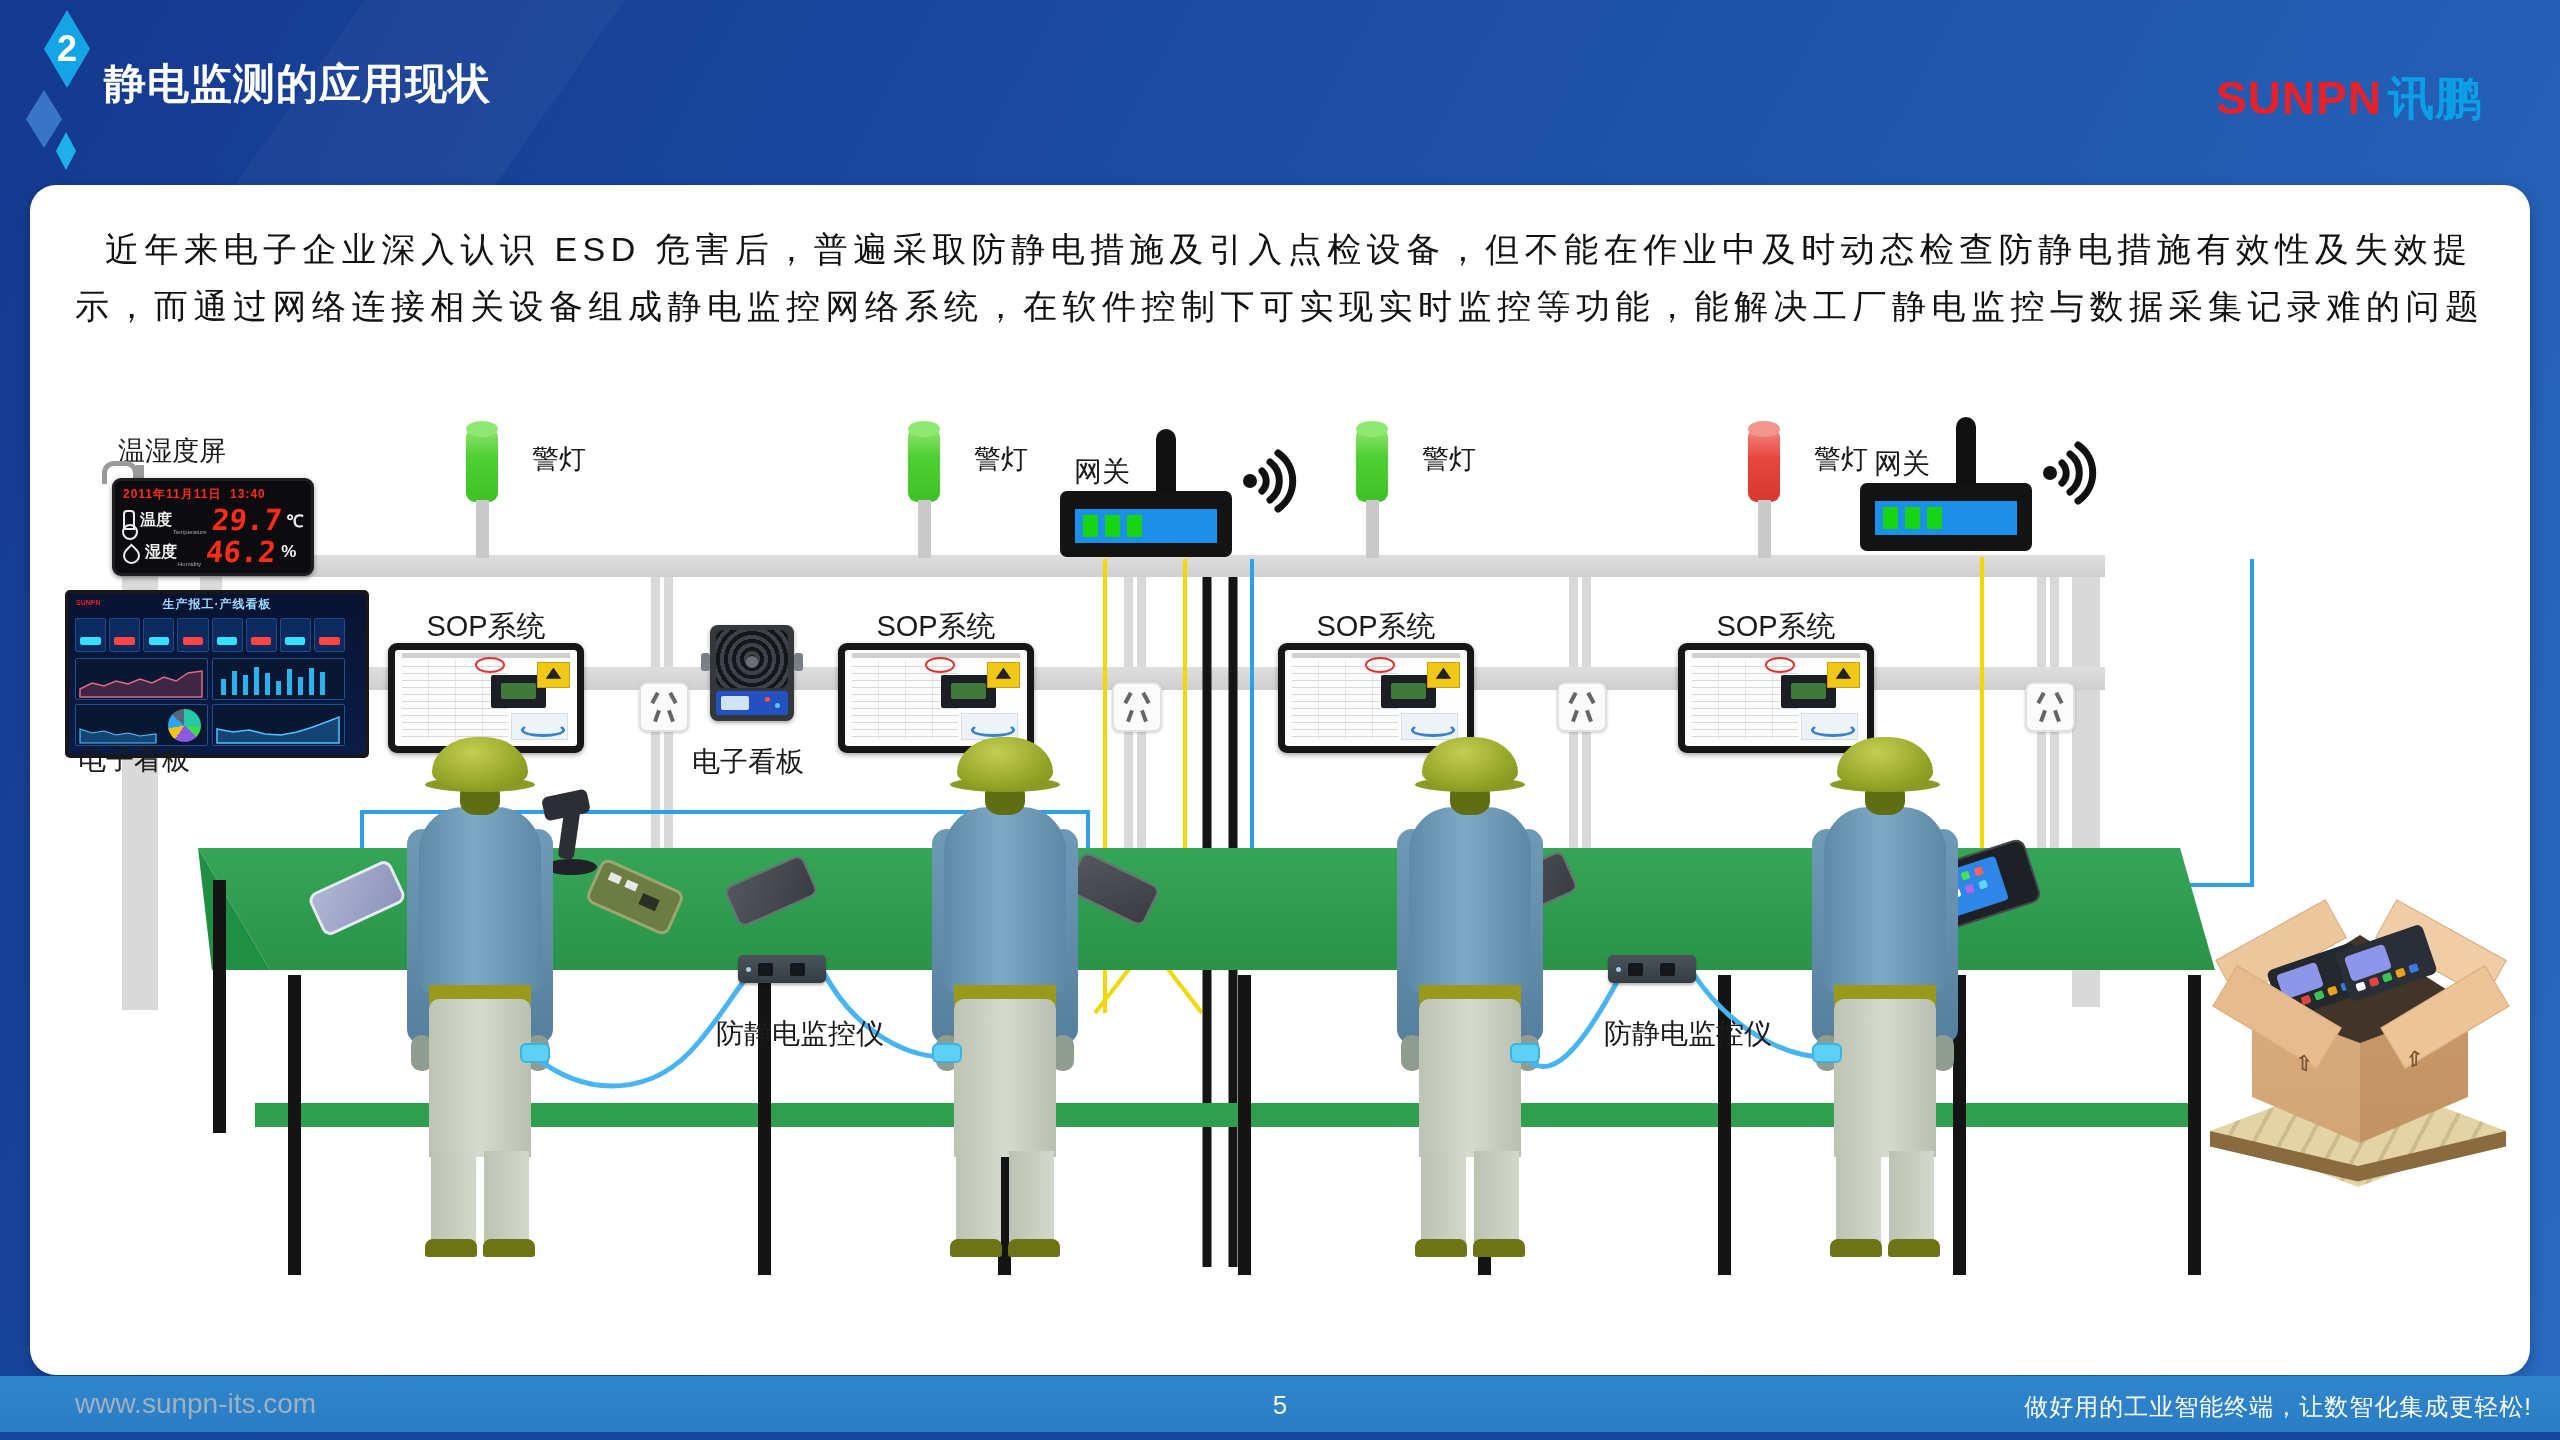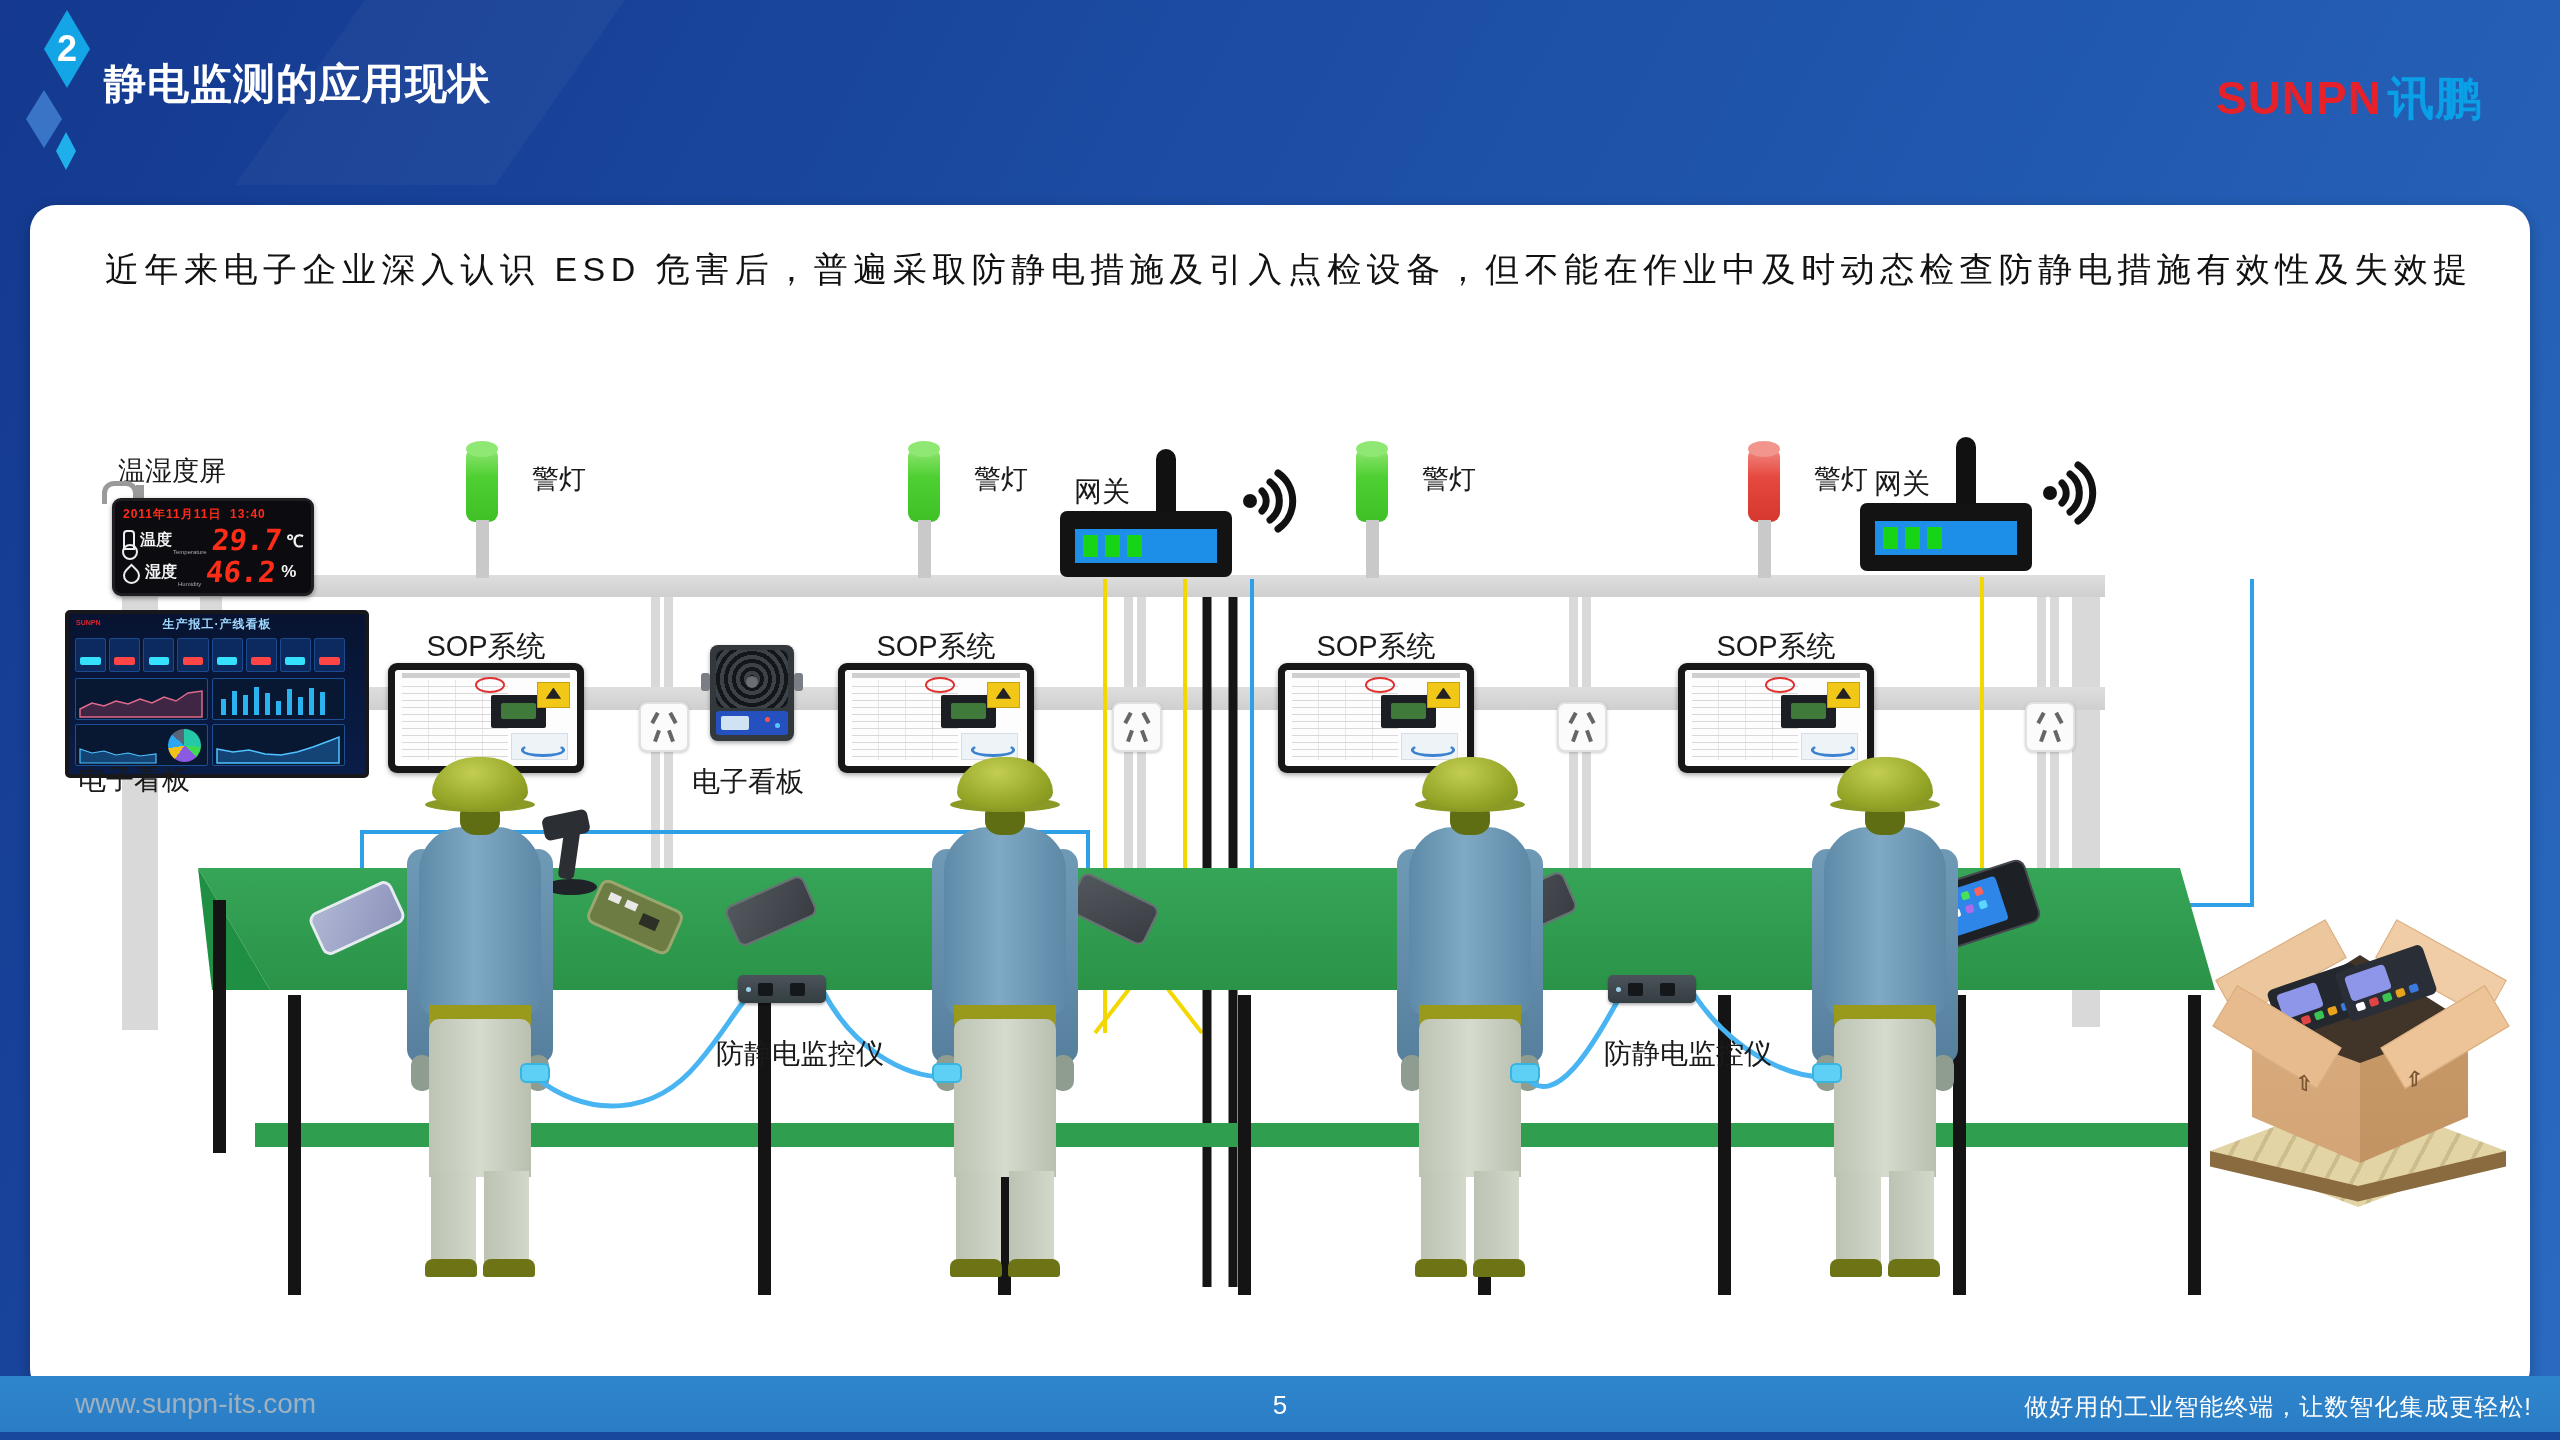--- a/index.html
+++ b/index.html
@@ -13,21 +13,21 @@
   .dia-big{left:44px;top:10px;width:46px;height:78px;background:#14a5e6;}
   .dia-num{left:44px;top:10px;width:46px;height:78px;color:#fff;font-size:36px;font-weight:bold;
            display:flex;align-items:center;justify-content:center;}
   .dia-mid{left:26px;top:90px;width:36px;height:58px;background:#3a74c6;}
   .dia-sm{left:56px;top:132px;width:20px;height:38px;background:#1fb0ec;}
   .page-title{left:104px;top:56px;color:#fff;font-size:42px;font-weight:bold;letter-spacing:1px;}
   .logo{right:78px;top:68px;font-size:46px;font-weight:bold;letter-spacing:1px;white-space:nowrap;}
   .logo .lat{color:#e62129;} .logo .cn{color:#0aa0e8;margin-left:6px;}
   
   .card{left:30px;top:185px;width:2500px;height:1190px;background:#fff;border-radius:26px;
-        box-shadow:0 4px 14px rgba(0,0,0,.25);overflow:hidden;margin-top:20px;}
+        box-shadow:0 4px 14px rgba(0,0,0,.25);overflow:hidden;}
   .para{left:45px;top:36px;width:2410px;color:#121212;font-size:34px;line-height:57px;letter-spacing:5.5px;}
   .para .ln{display:block;white-space:nowrap;}
   .para .ln1{text-indent:30px;}
   
   .lbl{color:#1a1a1a;font-size:27px;white-space:nowrap;}
   .lbl28{color:#1a1a1a;font-size:28px;white-space:nowrap;}
   
   .beam{background:linear-gradient(180deg,#dedede,#cfcfcf);}
   .post{background:#d9d9d9;}
   .postpair{width:22px;}
@@ -188,20 +188,21 @@
   <div class="abs dia-num">2</div>
   <div class="abs diamond dia-mid"></div>
   <div class="abs diamond dia-sm"></div>
   <div class="abs logo"><span class="lat">SUNPN</span><span class="cn">讯鹏</span></div>
   <div class="abs page-title">静电监测的应用现状</div>
 
   <div class="abs card">
 
     <div class="abs para">
       <span class="ln ln1">近年来电子企业深入认识 ESD 危害后，普遍采取防静电措施及引入点检设备，但不能在作业中及时动态检查防静电措施有效性及失效提</span>
+      <span class="ln">示，而通过网络连接相关设备组成静电监控网络系统，在软件控制下可实现实时监控等功能，能解决工厂静电监控与数据采集记录难的问题</span>
     </div>
 
     <div class="abs" style="left:0;top:0;width:2500px;height:1190px;">
 
       <div class="abs post" style="left:92px;top:385px;width:36px;height:440px;"></div>
       <div class="abs post" style="left:170px;top:385px;width:22px;height:100px;"></div>
       <div class="abs post" style="left:2042px;top:372px;width:28px;height:450px;"></div>
       <div class="abs postpair" style="left:621px;top:372px;height:303px;">
           <i></i>
           <i class="b"></i>

